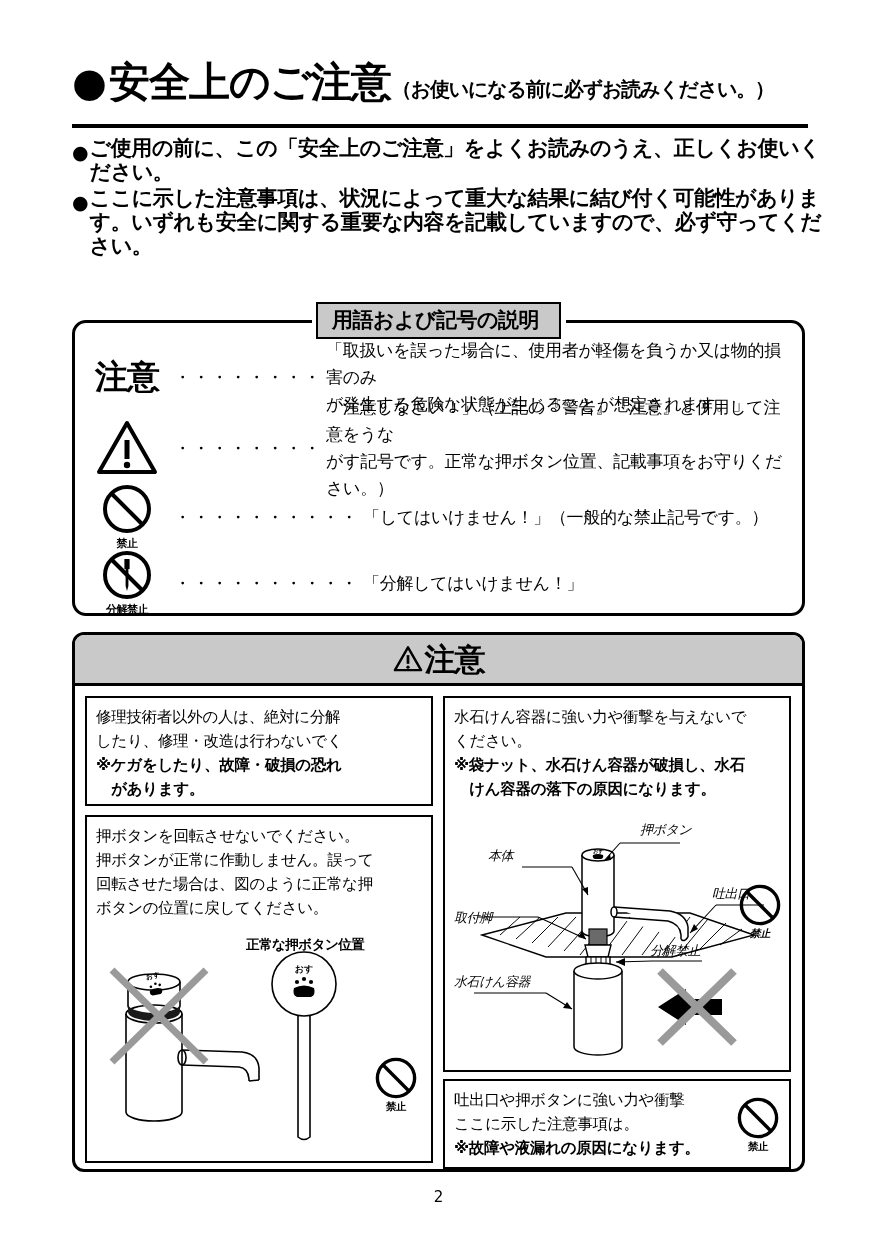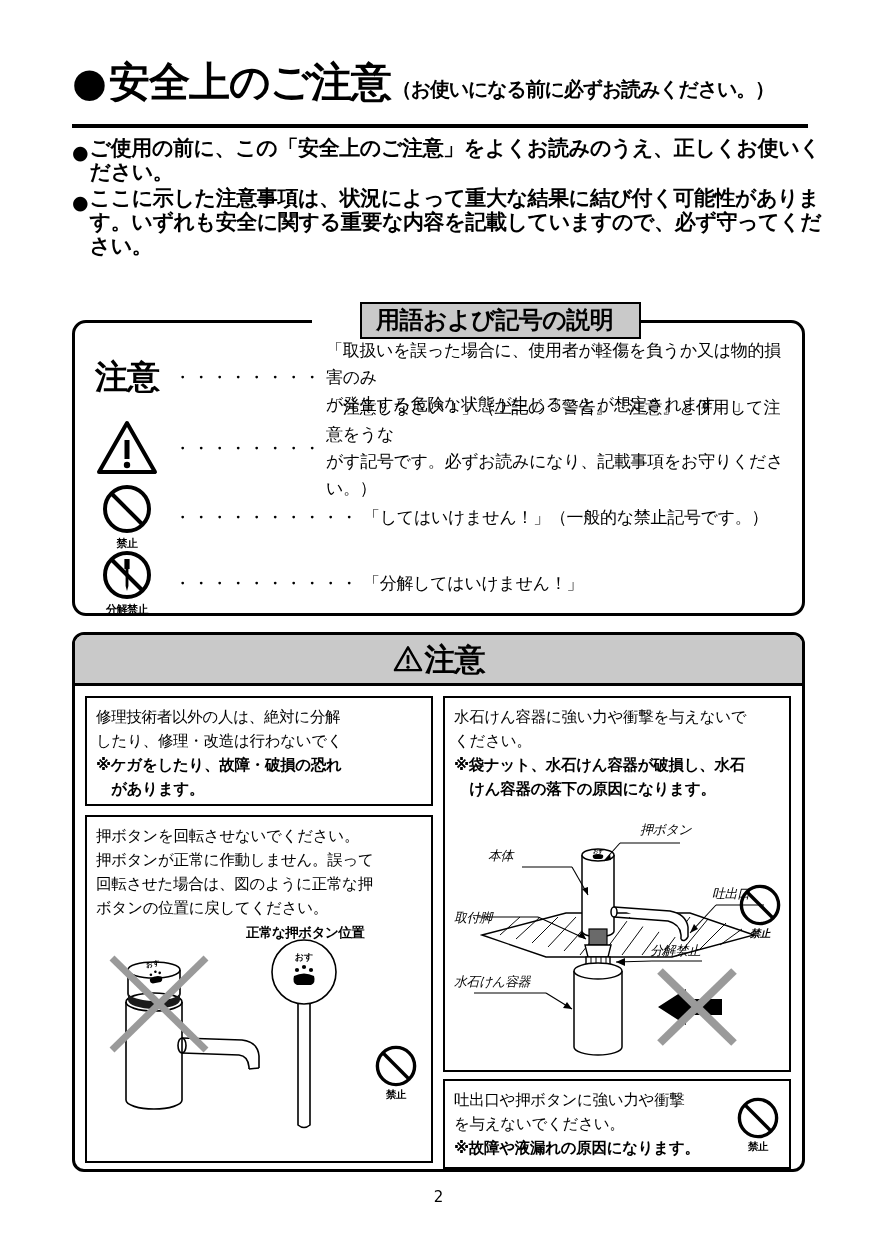--- a/index.html
+++ b/index.html
@@ -100,27 +100,26 @@
     border: 3px solid #000;
     border-radius: 14px;
     box-sizing: border-box;
   }
   .term-header {
     position: absolute;
     left: 244px;
     top: -18px;
     background: #c9c9c9;
     border: 2px solid #000;
-    padding: 2px 26px 3px 14px;
-    font-size: 24px;
+    padding: 2px 20px 3px 14px;
+    font-size: 21px;
     font-weight: bold;
     letter-spacing: -0.5px;
     line-height: 28px;
     z-index: 3;
-    margin-left: 44px;
   }
   
   .term-mask {
     position: absolute;
     top: -4px;
     height: 9px;
     background: #fff;
     z-index: 2;
   }
 
@@ -320,21 +319,21 @@
         <div class="term-sym">
           <svg width="62" height="56" viewBox="0 0 62 56" aria-hidden="true">
             <path d="M31 3 L59 52 L3 52 Z" fill="none" stroke="#000" stroke-width="4" stroke-linejoin="round"></path>
             <rect x="28.5" y="20" width="5" height="19" fill="#000"></rect>
             <circle cx="31" cy="45" r="3.2" fill="#000"></circle>
           </svg>
         </div>
         <div class="term-dots">・・・・・・・・</div>
         <div class="term-desc">
           <div>「注意しなさい！」（上記の『警告』『注意』と併用して注意をうな</div>
-          <div>がす記号です。必ずお読みになり、記載事項をお守りください。）</div>
+          <div>がす記号です。正常な押ボタン位置、記載事項をお守りください。）</div>
         </div>
       </div>
 
       <div class="term-row" style="height:66px;">
         <div class="term-sym">
           <svg width="52" height="52" viewBox="0 0 52 52" aria-hidden="true">
             <circle cx="26" cy="26" r="22" fill="none" stroke="#000" stroke-width="4"></circle>
             <line x1="11" y1="11" x2="41" y2="41" stroke="#000" stroke-width="4"></line>
           </svg>
           <span class="term-sym-label">禁止</span>
@@ -402,21 +401,21 @@
         </div>
 
         <div class="panel" style="flex:1 1 auto;">
           <div>
             <div class="panel-text">押ボタンを回転させないでください。</div>
             <div class="panel-text">押ボタンが正常に作動しません。誤って</div>
             <div class="panel-text">回転させた場合は、図のように正常な押</div>
             <div class="panel-text">ボタンの位置に戻してください。</div>
           </div>
 
-          <div class="fig" style="height:215px; margin-top:2px;">
+          <div class="fig" style="height:215px; margin-top:14px;">
             <div class="fig-caption" style="position:absolute; left:150px; top:2px;">正常な押ボタン位置</div>
 
             <svg width="330" height="212" viewBox="0 0 330 212" aria-hidden="true">
 
               <g fill="none" stroke="#000" stroke-width="1.6">
 
                 <path d="M30 80 L30 178 A28 9 0 0 0 86 178 L86 80"></path>
                 <ellipse cx="58" cy="80" rx="28" ry="9"></ellipse>
 
                 <path d="M32 48 L32 72 A26 8 0 0 0 84 72 L84 48"></path>
@@ -581,21 +580,21 @@
                 <line x1="11" y1="11" x2="41" y2="41" stroke="#000" stroke-width="4"></line>
               </svg>
               <span class="cap">禁止</span>
             </div>
           </div>
         </div>
 
         <div class="panel panel-flex" style="height:92px;">
           <div class="txt">
             <div class="panel-text">吐出口や押ボタンに強い力や衝撃</div>
-            <div class="panel-text">を与えないでください。</div>
+            <div class="panel-text">ここに示した注意事項は。</div>
             <div class="panel-text bold">※故障や液漏れの原因になります。</div>
           </div>
           <div class="sym" style="padding-top:8px;">
             <div class="sym-block">
               <svg width="44" height="44" viewBox="0 0 52 52" aria-hidden="true">
                 <circle cx="26" cy="26" r="22" fill="none" stroke="#000" stroke-width="4"></circle>
                 <line x1="11" y1="11" x2="41" y2="41" stroke="#000" stroke-width="4"></line>
               </svg>
               <span class="cap">禁止</span>
             </div>

